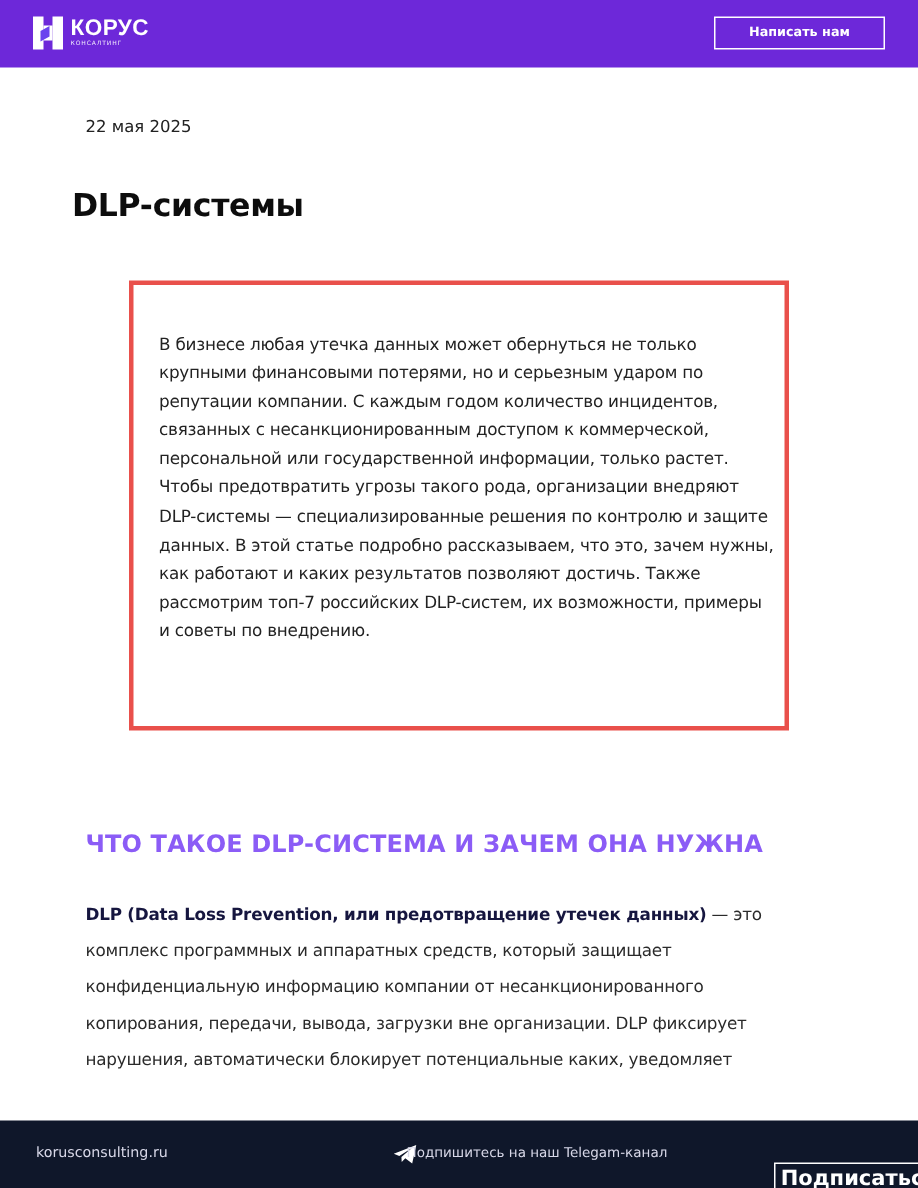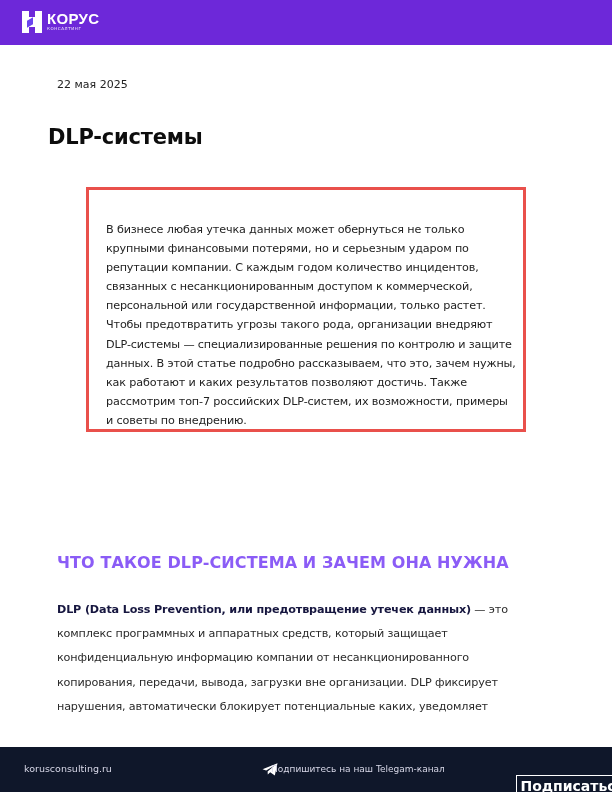--- a/index.html
+++ b/index.html
@@ -24,21 +24,21 @@
       position: absolute; left: 476px; top: 11px; width: 114px; height: 22px;
       border: 1px solid #ffffff; color: #fff; background: transparent;
       font-family: "DejaVu Sans", sans-serif; font-size: 8.5px; font-weight: bold;
       display: flex; align-items: center; justify-content: center;
     }
 
     .date { position: absolute; left: 57px; top: 78px; font-size: 11px; color: #222; }
     .title { position: absolute; left: 48px; top: 125px; font-size: 21px; font-weight: bold; color: #0d0d0d; letter-spacing: -0.2px; }
 
     .intro-box {
-      position: absolute; left: 86px; top: 187px; width: 440px; height: 245px;
+      position: absolute; left: 86px; top: 187px; width: 440px; height: 300px;
       border: 3px solid #e9504b; background: #fff;
     }
     .intro-text {
       position: absolute; left: 17px; top: 30px; width: 410px;
       font-size: 11.2px; line-height: 19.1px; color: #222;
       letter-spacing: -0.15px;
     }
 
     .section-heading {
       position: absolute; left: 57px; top: 553px; font-size: 16px; font-weight: bold;
@@ -73,20 +73,21 @@
       <div class="bar-l"></div>
       <div class="bar-r"></div>
       <div class="mid"></div>
       <div class="notch"></div>
     </div>
     <div class="logo-text">
       <div class="logo-title">КОРУС</div>
       <div class="logo-sub">КОНСАЛТИНГ</div>
     </div>
   </div>
+  <button class="write-btn">Написать нам</button>
 </header>
 
 <div class="date">22 мая 2025</div>
 <h1 class="title">DLP-системы</h1>
 
 <div class="intro-box">
   <p class="intro-text">В бизнесе любая утечка данных может обернуться не только крупными финансовыми потерями, но и серьезным ударом по репутации компании. С каждым годом количество инцидентов, связанных с несанкционированным доступом к коммерческой, персональной или государственной информации, только растет. Чтобы предотвратить угрозы такого рода, организации внедряют DLP-системы — специализированные решения по контролю и защите данных. В этой статье подробно рассказываем, что это, зачем нужны, как работают и каких результатов позволяют достичь. Также рассмотрим топ-7 российских DLP-систем, их возможности, примеры и советы по внедрению.</p>
 </div>
 
 <h2 class="section-heading">ЧТО ТАКОЕ DLP-СИСТЕМА И ЗАЧЕМ ОНА НУЖНА</h2>

